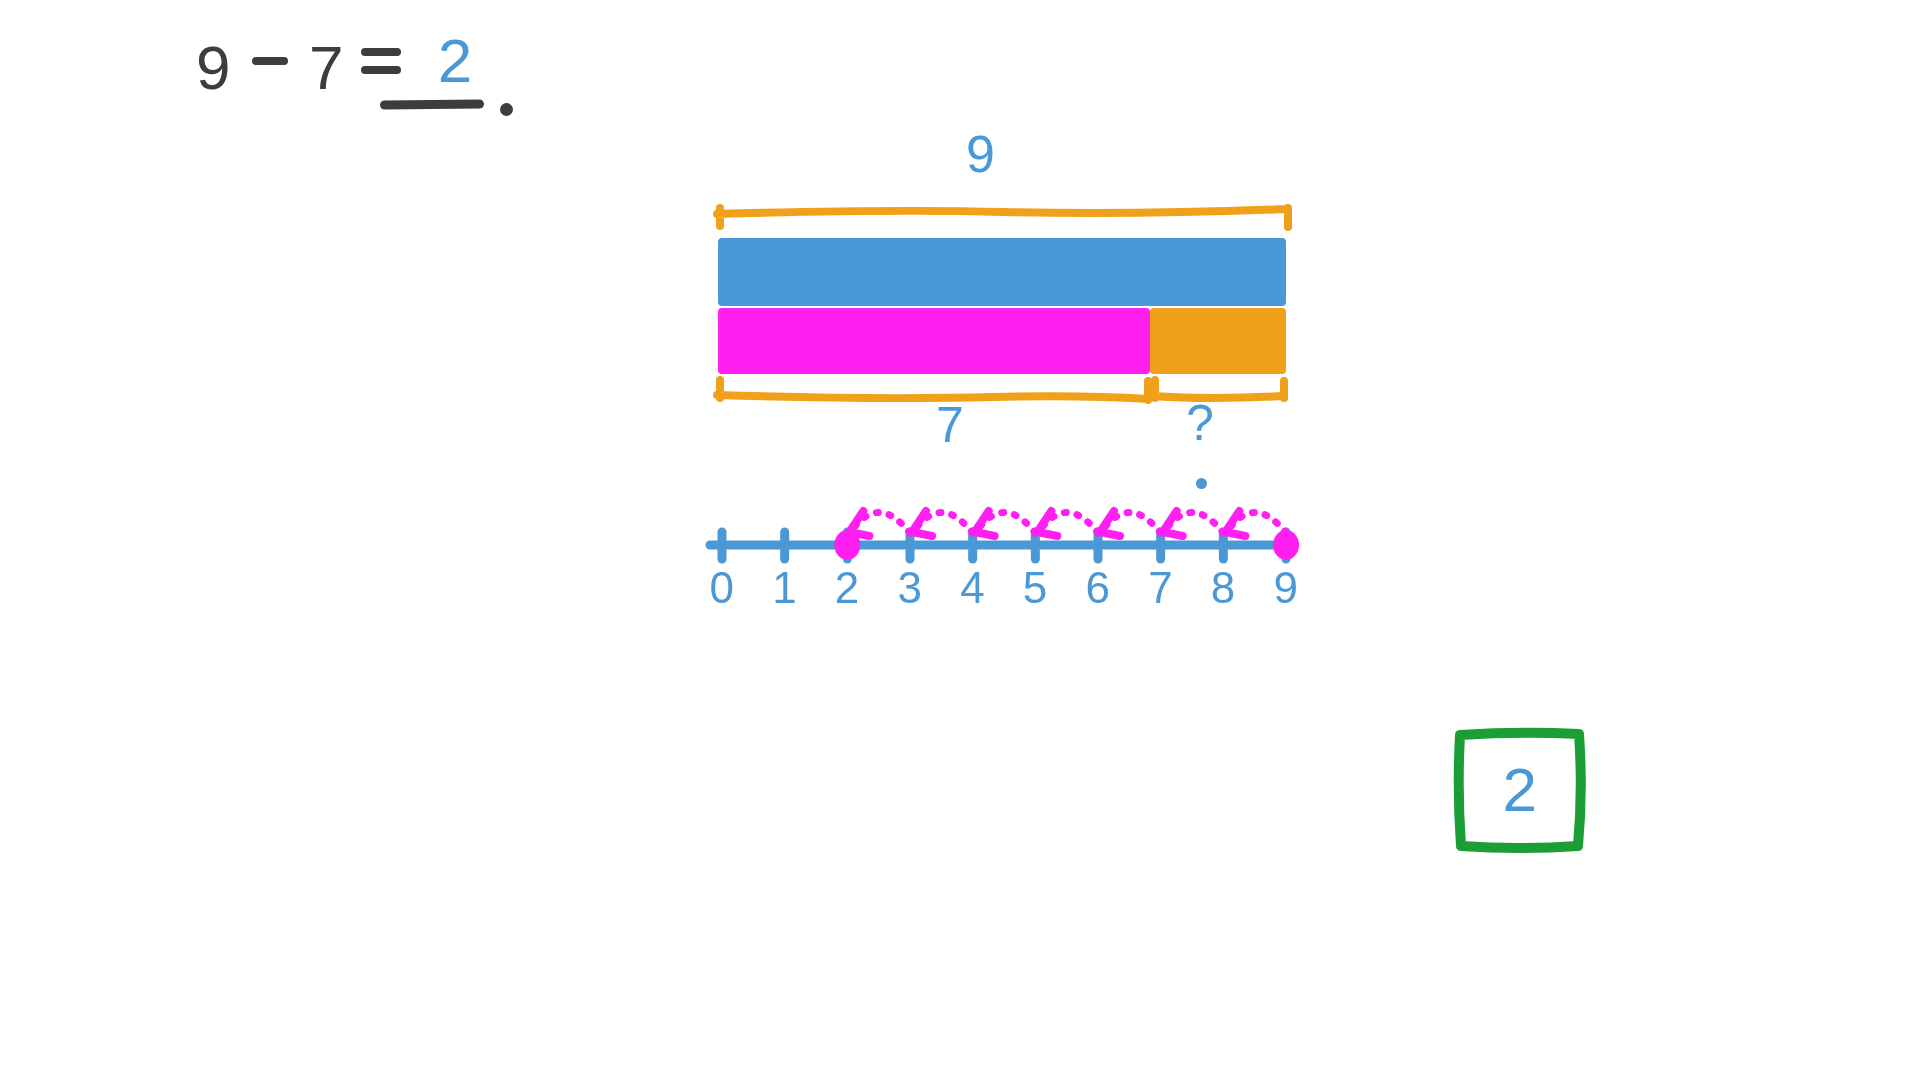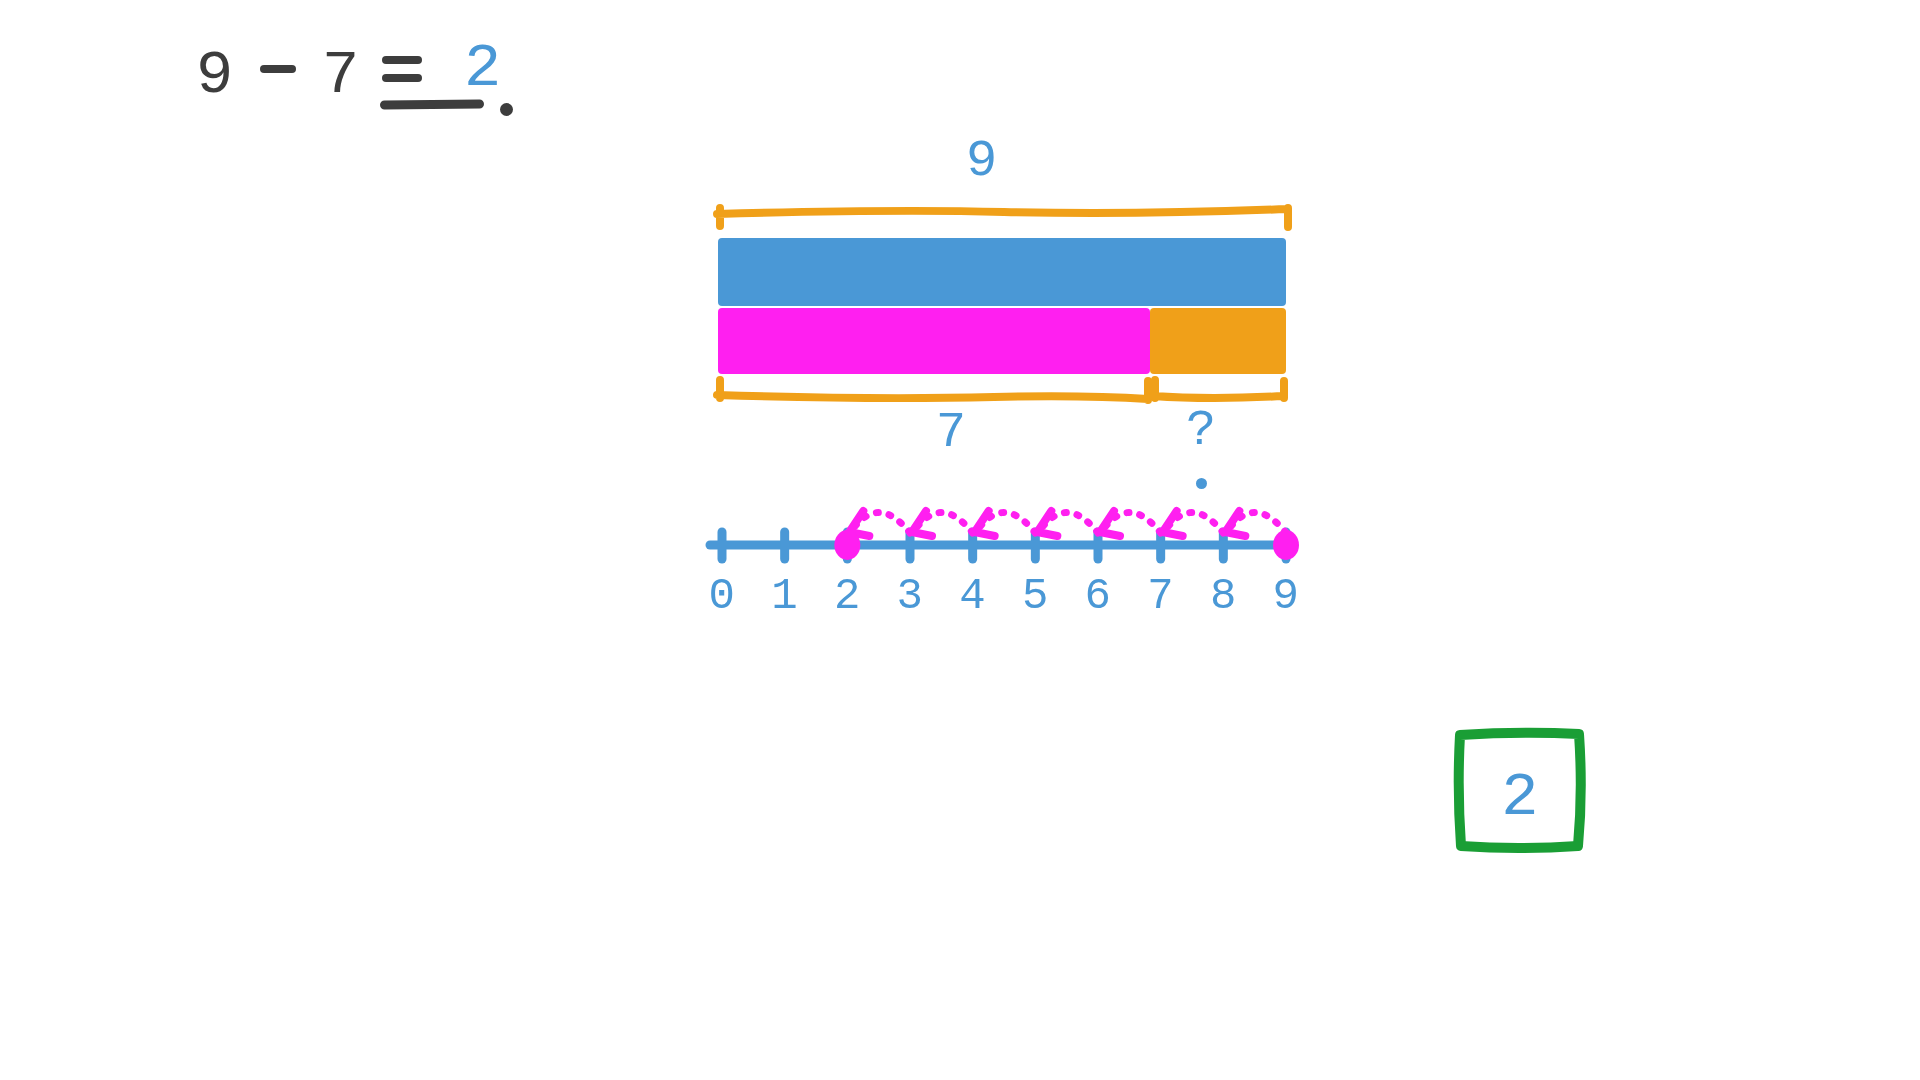--- a/index.html
+++ b/index.html
@@ -8,26 +8,25 @@
     background:#ffffff;
     font-family:"DejaVu Sans", sans-serif;
     overflow:hidden;
     position:relative;
   }
   .stage{position:absolute;left:0;top:0;width:1920px;height:1080px;}
   .abs{position:absolute;}
 
   
   .hand{
-    font-family:Liberation Mono, monospace;
+    font-family:Liberation Sans, sans-serif;
     font-weight:400;
     letter-spacing:0.5px;
     white-space:nowrap;
     line-height:1;
-    margin-top:8px;
   }
 
   
   #equation-row{left:196px;top:30px;height:100px;}
   .eq-term{
     font-size:62px;
     color:#3d3d3d;
     display:inline-block;
     vertical-align:middle;
   }

